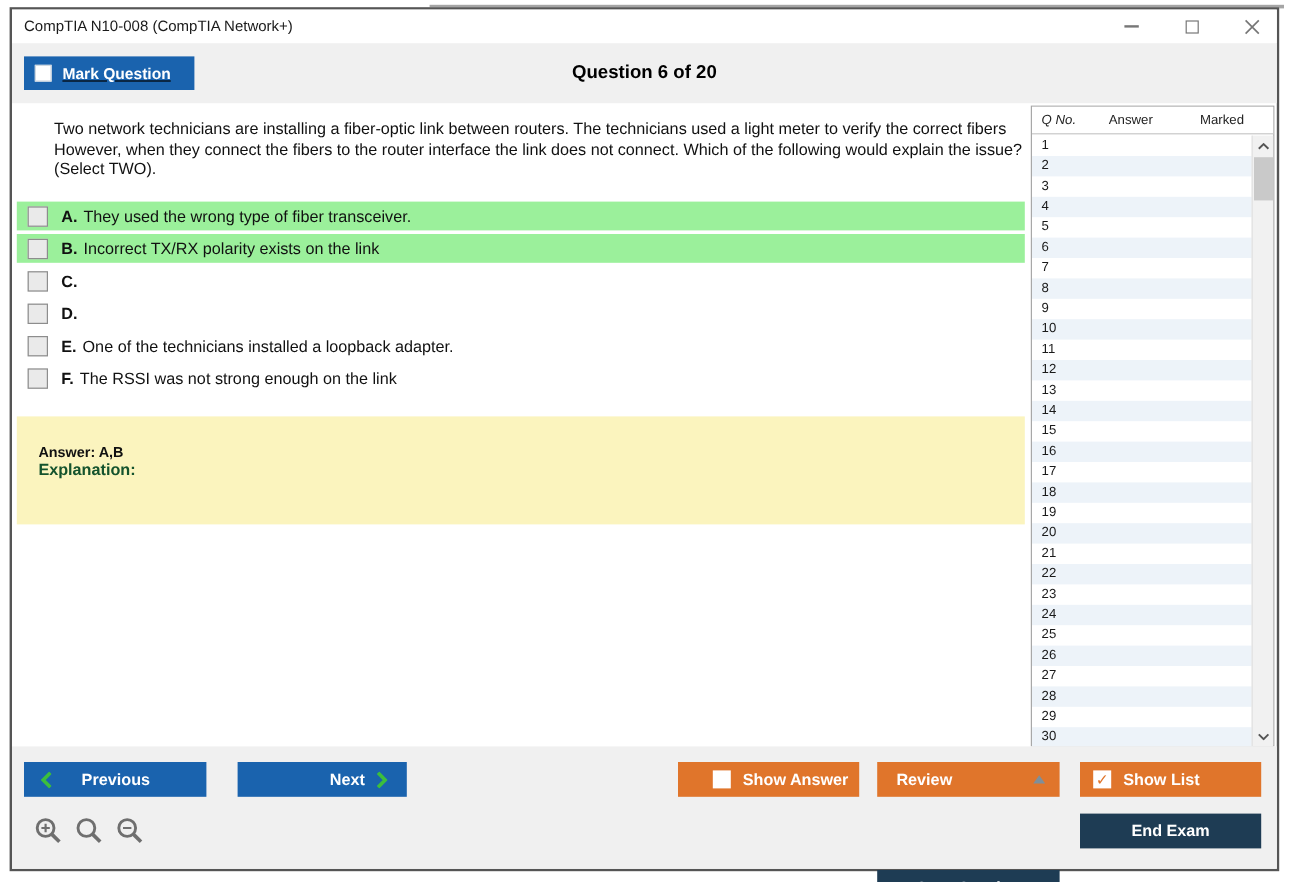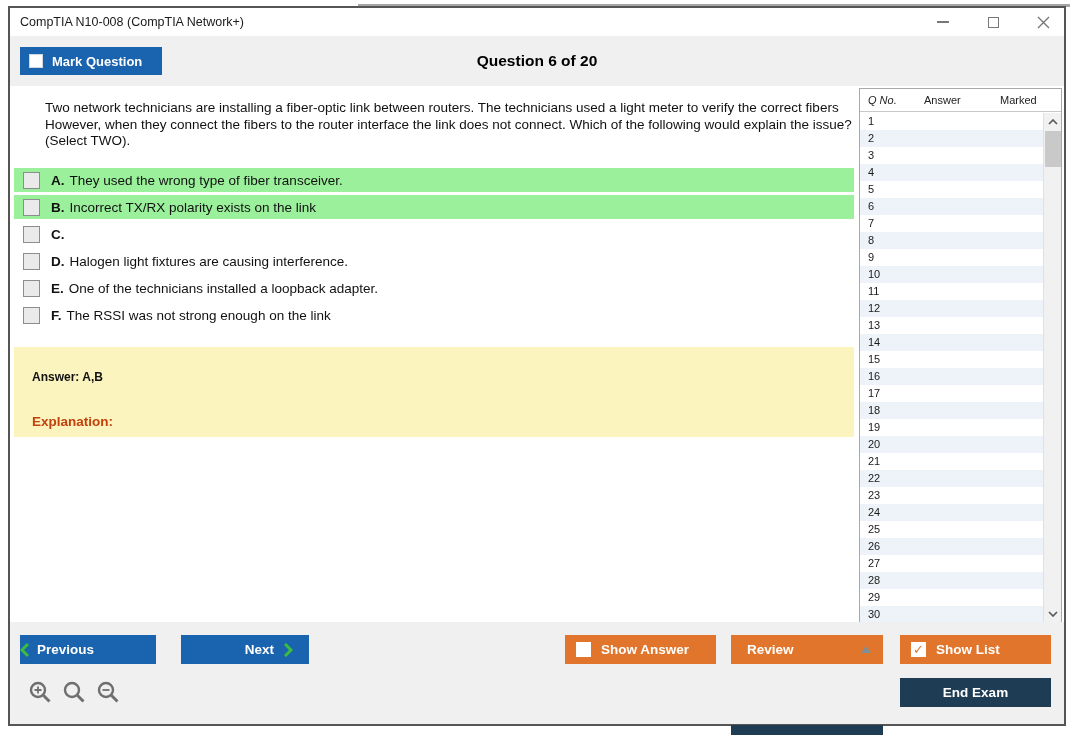--- a/index.html
+++ b/index.html
@@ -13,61 +13,61 @@
   .titlebar { position:absolute; left:0; top:0; width:100%; height:28px; background:#fff; display:flex; align-items:center; }
   .title-text { padding-left:10px; font-size:12.5px; color:#1a1a1a; }
   .win-controls { position:absolute; right:14px; top:0; height:28px; display:flex; align-items:center; gap:36px; }
   .ctl { width:14px; height:14px; display:flex; align-items:center; justify-content:center; cursor:default; }
   .ctl-min i { display:block; width:12px; height:2px; background:#777; }
   .ctl-max i { display:block; width:11px; height:11px; border:1.5px solid #777; }
   .ctl-close svg { display:block; }
 
   
   .header-strip { position:absolute; left:0; top:28px; width:100%; height:50px; background:var(--strip_gray); }
-  .mark-btn { position:absolute; left:10px; top:11px; width:142px; height:28px; background:var(--accent_blue); display:flex; align-items:center; padding-left:9px; gap:9px; cursor:pointer; }
+  .mark-btn { position:absolute; left:10px; top:11px; width:142px; height:28px; background:var(--accent_blue); display:flex; align-items:center; padding-left:9px; gap:9px; cursor:pointer;text-decoration:underline; }
   .mark-btn .cb { width:14px; height:14px; background:#fff; border:1px solid #cfd8e0; }
   .mark-btn .lbl { color:#fff; font-weight:bold; font-size:13px; }
   .q-counter { position:absolute; left:0; top:0; width:100%; height:50px; display:flex; align-items:center; justify-content:center; font-size:15.5px; font-weight:bold; color:#000; }
 
   
   .question-text { position:absolute; left:12px; top:92px; width:838px; font-size:13.5px; line-height:16.5px; color:#111;margin-left:23px; }
 
   .options { position:absolute; left:4px; top:160px; width:840px; }
   .opt-row { height:24px; margin-bottom:3px; display:flex; align-items:center; cursor:pointer; }
   .opt-row.hl { background:var(--highlight_green); }
   .opt-row .cb { width:17px; height:17px; background:#eaeaea; border:1px solid #8d8d8d; margin-left:9px; margin-right:11px; flex:none; }
   .opt-row .letter { font-weight:bold; font-size:13.5px; color:#111; margin-right:5px; }
   .opt-row .txt { font-size:13.5px; color:#111; }
 
   .answer-panel { position:absolute; left:4px; top:339px; width:840px; height:90px; background:var(--answer_yellow); }
   .answer-line { position:absolute; left:18px; top:23px; font-size:12px; font-weight:bold; color:#111; }
-  .explain-line { position:absolute; left:18px; top:67px; font-size:13.5px; font-weight:bold; color:#c2410c; }
+  .explain-line { position:absolute; left:18px; top:37px; font-size:13.5px; font-weight:bold; color:#14532d; }
 
   
   .qlist { position:absolute; left:849px; top:80px; width:203px; height:534px; background:#fff; border:1px solid #a8a8a8; }
   .qlist-header { position:absolute; left:0; top:0; width:100%; height:23px; background:#fff; border-bottom:1px solid #c8c8c8; font-size:11px; color:#222; }
   .qlist-header span { position:absolute; top:5px; }
   .qh-no { left:8px;font-style:italic; } .qh-ans { left:64px; } .qh-mk { left:140px; }
   .qlist-rows { position:absolute; left:0; top:24px; width:184px; height:509px; overflow:hidden; }
   .q-row { height:17px; line-height:17px; font-size:11px; color:#1a1a1a; padding-left:8px; cursor:pointer; }
   .q-row.alt { background:var(--alt_row_blue); }
   .qlist-scroll { position:absolute; right:0; top:24px; width:18px; height:509px; background:#f1f1f1; border-left:1px solid #e0e0e0; }
   .sb-btn { position:absolute; left:0; width:18px; height:17px; display:flex; align-items:center; justify-content:center; cursor:pointer; }
   .sb-up { top:0; } .sb-down { bottom:0; }
   .sb-thumb { position:absolute; left:1px; top:18px; width:16px; height:36px; background:#c9c9c9; cursor:pointer; }
 
   
   .footer { position:absolute; left:0; top:614px; width:100%; height:102px; background:var(--strip_gray); }
   .btn { position:absolute; height:29px; display:flex; align-items:center; cursor:pointer; color:#fff; font-size:13.5px; font-weight:600; }
   .btn-blue { background:var(--accent_blue); }
   .btn-orange { background:var(--accent_orange); }
   .btn-navy { background:var(--dark_navy); }
-  .btn-prev { left:10px; top:13px; width:136px; gap:8px; }
-  .btn-next { left:171px; top:13px; width:128px; justify-content:flex-end; padding-right:16px; gap:10px;text-align:right; }
-  .btn-show-answer { left:555px; top:13px; width:151px; padding-left:11px; gap:10px; }
+  .btn-prev { left:10px; top:13px; width:152px; padding-left:14px; gap:25px; }
+  .btn-next { left:188px; top:13px; width:141px; justify-content:flex-end; padding-right:16px; gap:10px;text-align:right; }
+  .btn-show-answer { left:555px; top:13px; width:151px; padding-left:29px; gap:10px; }
   .btn-review { left:721px; top:13px; width:152px; padding-left:16px; }
   .btn-show-list { left:890px; top:13px; width:151px; padding-left:11px; gap:10px; }
   .btn-save { left:721px; top:56px; width:152px; justify-content:center;margin-top:47px; }
   .btn-end { left:890px; top:56px; width:151px; justify-content:center; }
   .btn .cb15 { width:15px; height:15px; background:#fff; flex:none; display:flex; align-items:center; justify-content:center; }
   .check-mark { color:var(--accent_orange); font-size:13px; font-weight:bold; line-height:1; }
   .tri-up { margin-left:auto; margin-right:12px; width:0; height:0; border-left:5.5px solid transparent; border-right:5.5px solid transparent; border-bottom:7px solid #7e8f9a; }
 
   .zoom-tools { position:absolute; left:18px; top:58px; display:flex; gap:9px; }
   .zoom-tools .zbtn { cursor:pointer; }
@@ -118,21 +118,20 @@
         <span class="letter">B.</span>
         <span class="txt">Incorrect TX/RX polarity exists on the link</span>
       </div>
         <div class="opt-row">
         <span class="cb"></span>
         <span class="letter">C.</span>
       </div>
         <div class="opt-row">
         <span class="cb"></span>
         <span class="letter">D.</span>
-        <span class="txt">Halogen light fixtures are causing interference.</span>
       </div>
         <div class="opt-row">
         <span class="cb"></span>
         <span class="letter">E.</span>
         <span class="txt">One of the technicians installed a loopback adapter.</span>
       </div>
         <div class="opt-row">
         <span class="cb"></span>
         <span class="letter">F.</span>
         <span class="txt">The RSSI was not strong enough on the link</span>

